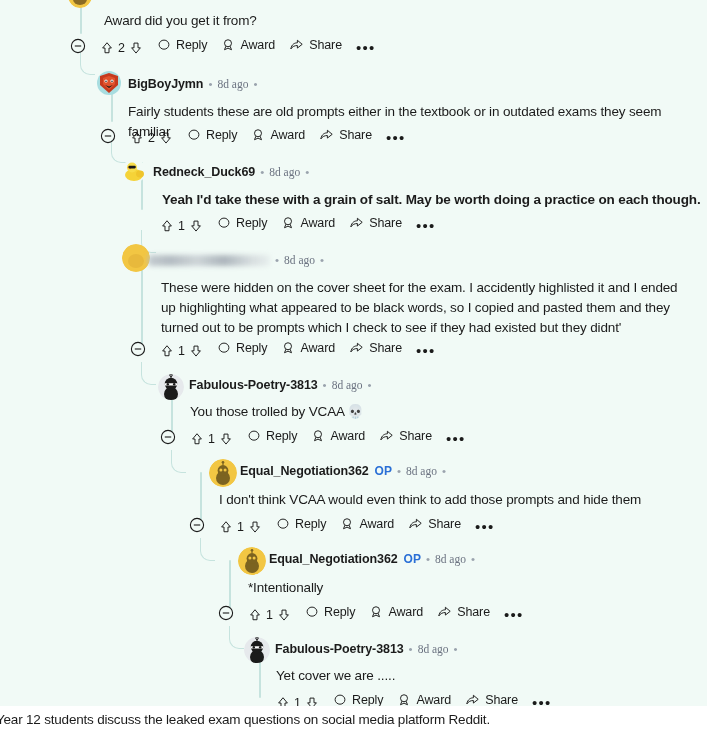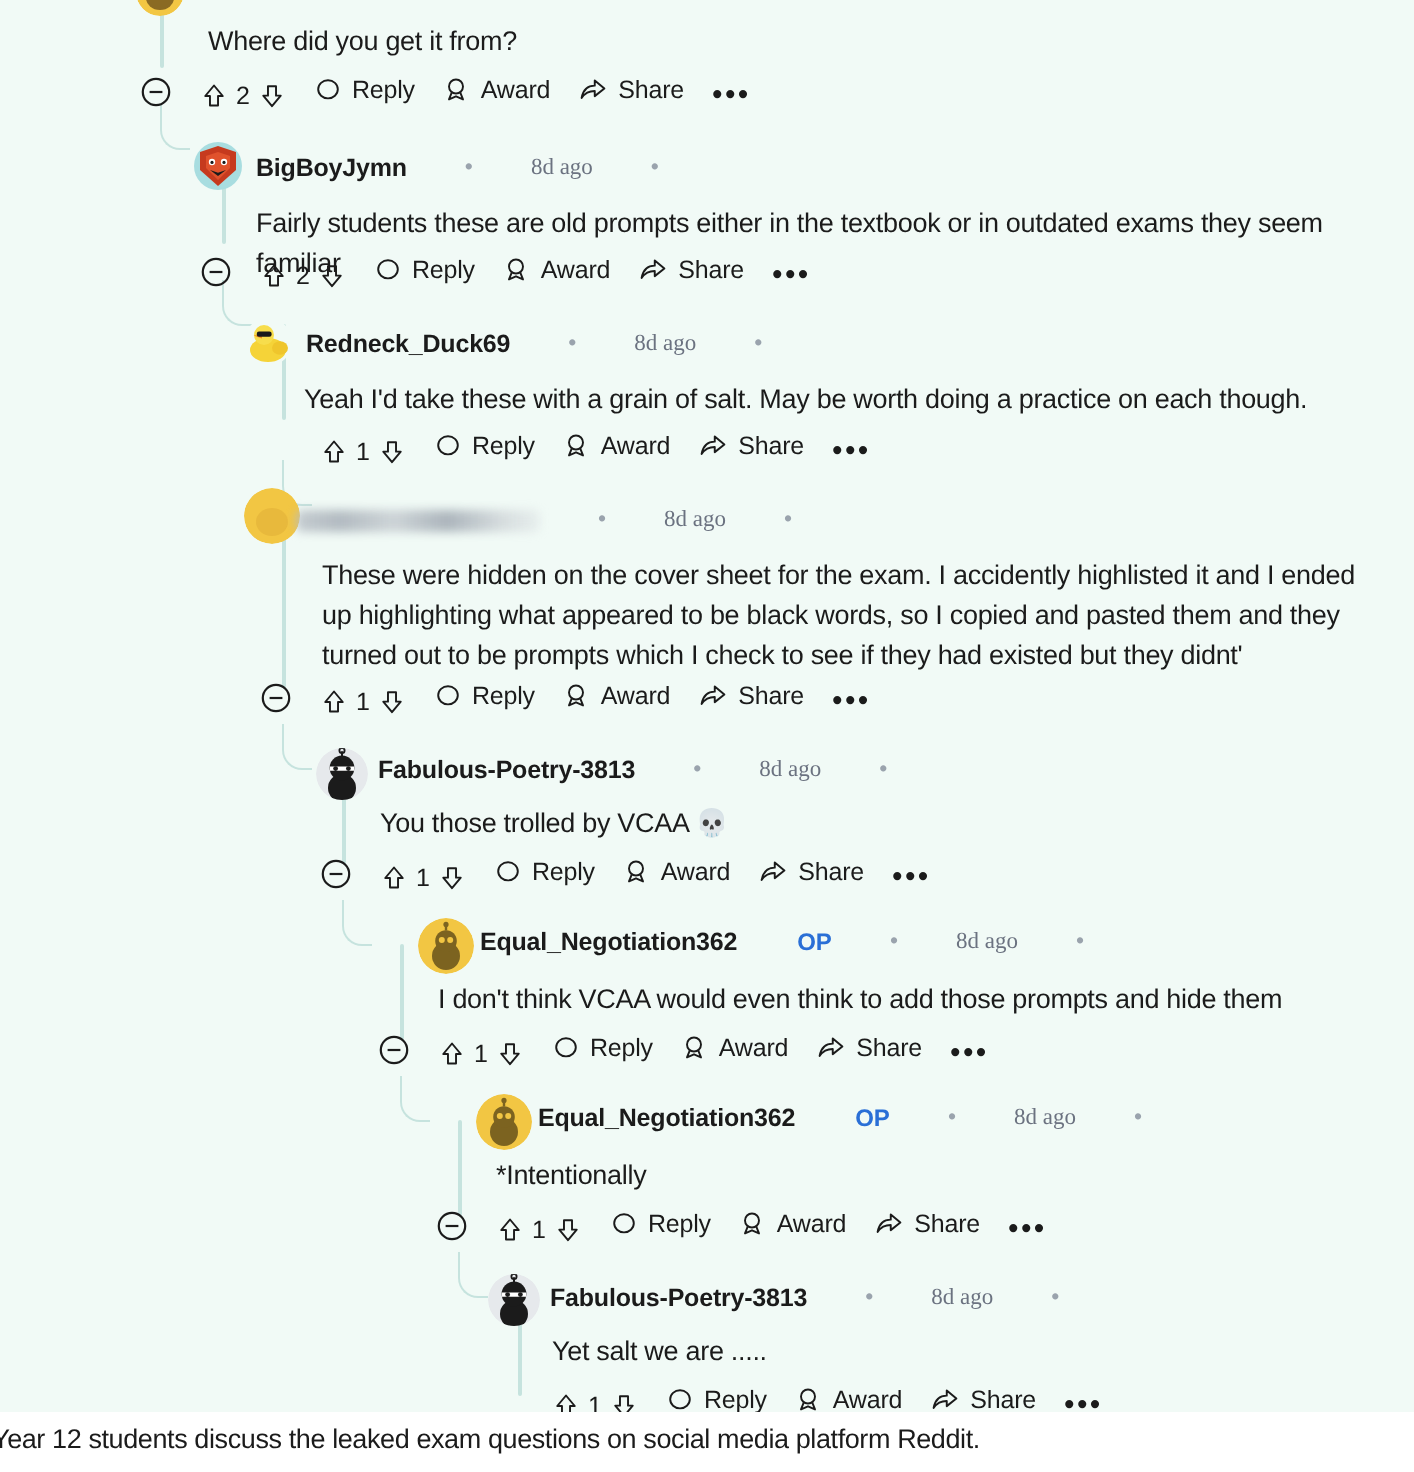--- a/index.html
+++ b/index.html
@@ -57,21 +57,20 @@
     overflow: hidden;
   }
   .avatar svg { display: block; }
   
   .userrow {
     position: absolute;
     display: flex;
     align-items: center;
     white-space: nowrap;
     height: 18px;
-    gap: 24px;
   }
   .uname {
     font-size: 12.5px;
     font-weight: bold;
     color: #1b1b1b;
     letter-spacing: -0.1px;
   }
   .opbadge {
     font-size: 12px;
     font-weight: bold;
@@ -187,21 +186,21 @@
     <div class="tline" style="left:259px; top:648px; height:50px;"></div>
 
     <div class="avatar" style="left:68px; top:-16px; width:24px; height:24px;">
       <svg width="24" height="24" viewBox="0 0 24 24" aria-hidden="true">
         <circle cx="12" cy="12" r="12" fill="#f2c643"></circle>
         <ellipse cx="12" cy="15" rx="7" ry="6" fill="#8a6a23"></ellipse>
       </svg>
     </div>
 
     <div class="cnode" style="left:0; top:0; width:707px; height:62px;">
-      <div class="ctext" style="left:104px; top:11px; width:560px;">Where did you get it from?</div>
+      <div class="ctext" style="left:104px; top:11px; width:560px;">Award did you get it from?</div>
       <div class="actions" style="left:70px; top:38px;">
         <span class="act">
           <svg class="ico" width="16" height="16" viewBox="0 0 16 16">
             <circle cx="8" cy="8" r="6.6" fill="none" stroke="#1b1b1b" stroke-width="1.1"></circle>
             <line x1="4.8" y1="8" x2="11.2" y2="8" stroke="#1b1b1b" stroke-width="1.1"></line>
           </svg>
         </span>
         <span class="act votegrp">
           <svg class="ico" width="14" height="14" viewBox="0 0 16 16">
             <path d="M8 2 L13 8 L10.3 8 L10.3 13.4 L5.7 13.4 L5.7 8 L3 8 Z" fill="none" stroke="#1b1b1b" stroke-width="1.1" stroke-linejoin="round"></path>
@@ -303,21 +302,21 @@
           <rect x="6.4" y="6.8" width="7.4" height="2.6" rx="1.1" fill="#18181b"></rect>
           <ellipse cx="18" cy="15" rx="4" ry="3.4" fill="#efc52c"></ellipse>
         </svg>
       </div>
       <div class="userrow" style="left:153px; top:13px;">
         <span class="uname">Redneck_Duck69</span>
         <span class="dotsep">•</span>
         <span class="meta">8d ago</span>
         <span class="dotsep">•</span>
       </div>
-      <div class="ctext" style="left:152px; top:40px; width:540px;">Yeah I'd take these with a grain of salt. May be worth doing a practice on each though.</div>
+      <div class="ctext" style="left:162px; top:40px; width:540px;font-weight:bold;">Yeah I'd take these with a grain of salt. May be worth doing a practice on each though.</div>
       <div class="actions" style="left:160px; top:66px;">
         <span class="act votegrp">
           <svg class="ico" width="14" height="14" viewBox="0 0 16 16">
             <path d="M8 2 L13 8 L10.3 8 L10.3 13.4 L5.7 13.4 L5.7 8 L3 8 Z" fill="none" stroke="#1b1b1b" stroke-width="1.1" stroke-linejoin="round"></path>
           </svg>
           <span class="score">1</span>
           <svg class="ico" width="14" height="14" viewBox="0 0 16 16">
             <path d="M8 13.8 L3 7.8 L5.7 7.8 L5.7 2.4 L10.3 2.4 L10.3 7.8 L13 7.8 Z" fill="none" stroke="#1b1b1b" stroke-width="1.1" stroke-linejoin="round"></path>
           </svg>
         </span>
@@ -586,21 +585,21 @@
           <path d="M13 4 L13 1.6" stroke="#1b1b1b" stroke-width="1"></path>
           <circle cx="13" cy="1.2" r="1.3" fill="none" stroke="#1b1b1b" stroke-width="0.9"></circle>
         </svg>
       </div>
       <div class="userrow" style="left:275px; top:8px;">
         <span class="uname">Fabulous-Poetry-3813</span>
         <span class="dotsep">•</span>
         <span class="meta">8d ago</span>
         <span class="dotsep">•</span>
       </div>
-      <div class="ctext" style="left:276px; top:34px; width:420px;">Yet salt we are .....</div>
+      <div class="ctext" style="left:276px; top:34px; width:420px;">Yet cover we are .....</div>
       <div class="actions" style="left:276px; top:61px;">
         <span class="act votegrp">
           <svg class="ico" width="14" height="14" viewBox="0 0 16 16">
             <path d="M8 2 L13 8 L10.3 8 L10.3 13.4 L5.7 13.4 L5.7 8 L3 8 Z" fill="none" stroke="#1b1b1b" stroke-width="1.1" stroke-linejoin="round"></path>
           </svg>
           <span class="score">1</span>
           <svg class="ico" width="14" height="14" viewBox="0 0 16 16">
             <path d="M8 13.8 L3 7.8 L5.7 7.8 L5.7 2.4 L10.3 2.4 L10.3 7.8 L13 7.8 Z" fill="none" stroke="#1b1b1b" stroke-width="1.1" stroke-linejoin="round"></path>
           </svg>
         </span>

